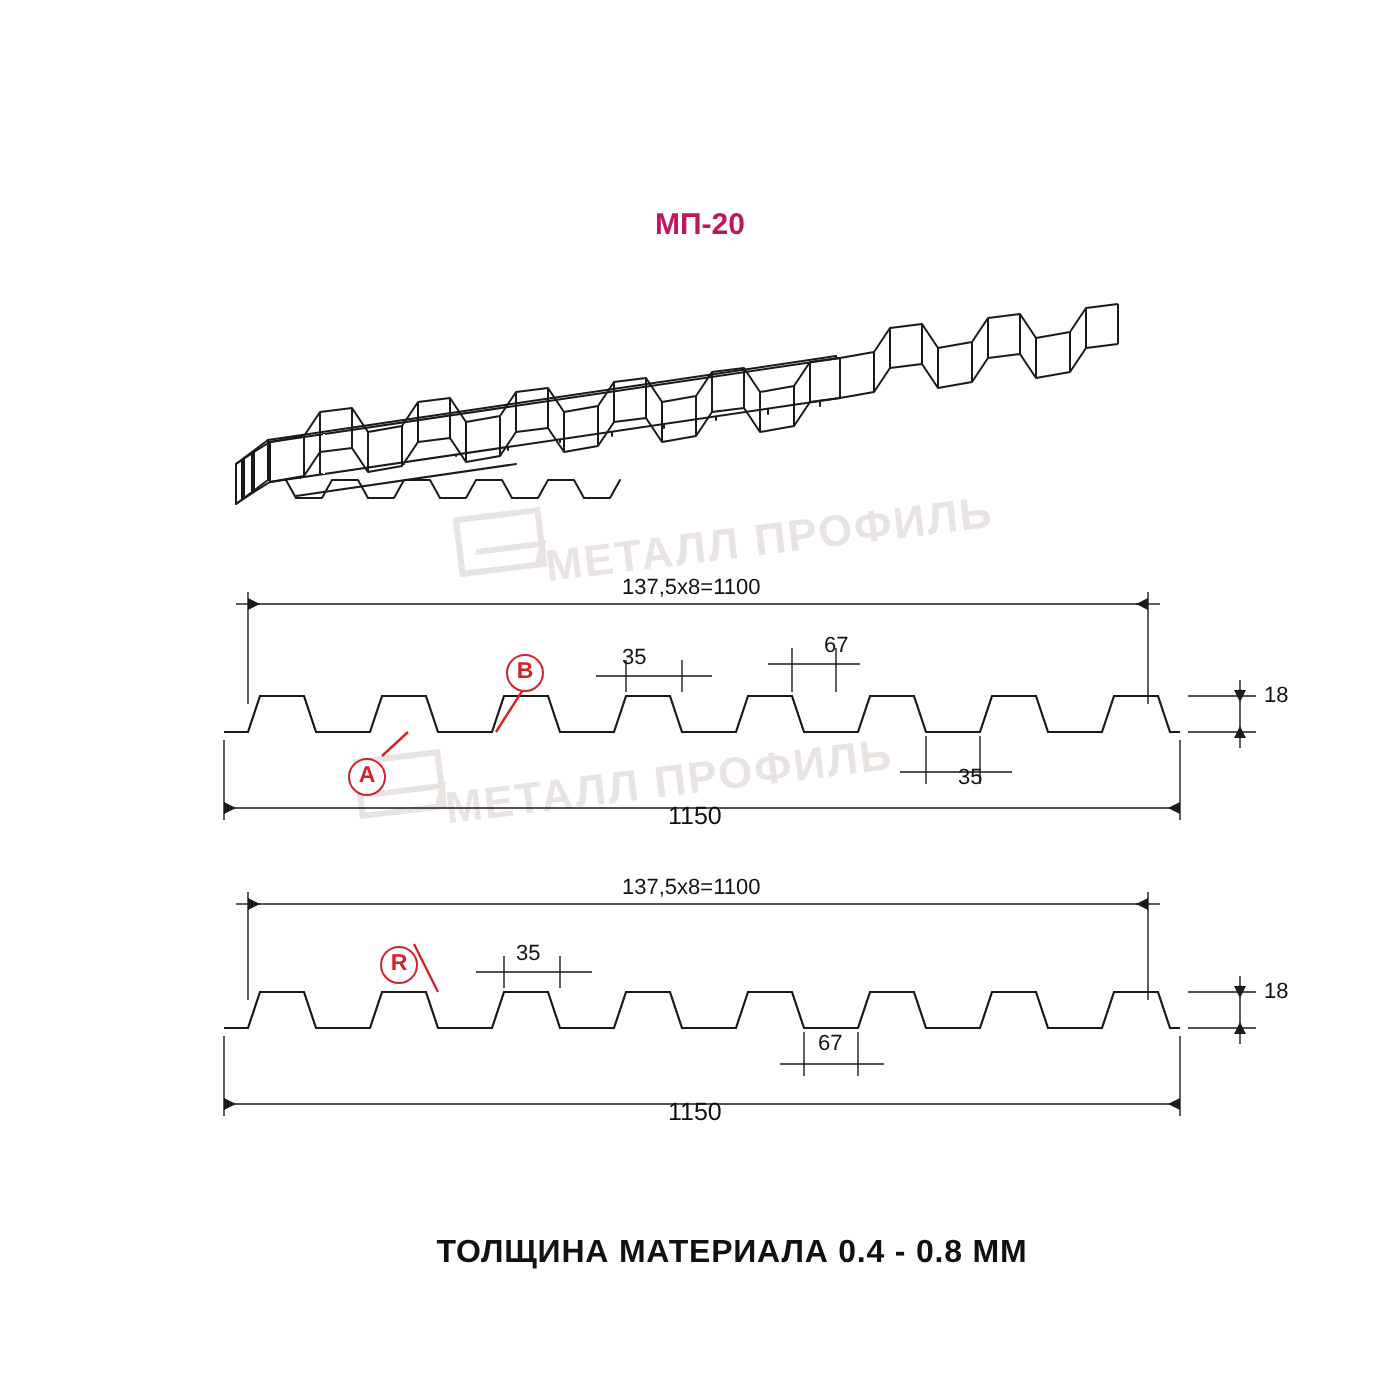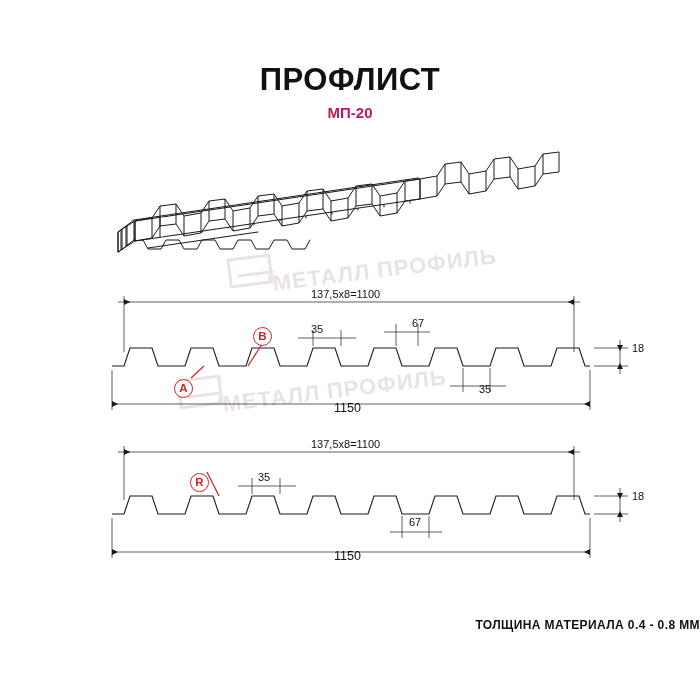--- a/index.html
+++ b/index.html
@@ -39,22 +39,22 @@
     text-align: center;
     font-size: 15px;
     font-weight: bold;
     color: #be185d;
   }
   .footnote {
     position: absolute;
     left: 0;
     right: 0;
     top: 618px;
-    text-align: right;
-    font-size: 12px;
+    text-align: center;
+    font-size: 16px;
     font-weight: bold;
     letter-spacing: 0.4px;
     color: #111;
     margin-left: 32px;
   }
   
   .layer {
     position: absolute;
     left: 0;
     top: 0;
@@ -125,21 +125,20 @@
     font-size: 11px;
     color: #111;
     white-space: nowrap;
   }
 </style>
 </head>
 <body>
 
 <div class="page">
 
-  <div class="title">ПРОФЛИСТ</div>
   <div class="subtitle">МП-20</div>
   <div class="footnote">ТОЛЩИНА МАТЕРИАЛА 0.4 - 0.8 ММ</div>
 
   <div class="wm">
     <div class="wm-logo wm-logo-1"></div>
     <div class="wm-text wm-1">МЕТАЛЛ ПРОФИЛЬ</div>
     <div class="wm-logo wm-logo-2"></div>
     <div class="wm-text wm-2">МЕТАЛЛ ПРОФИЛЬ</div>
   </div>
 

